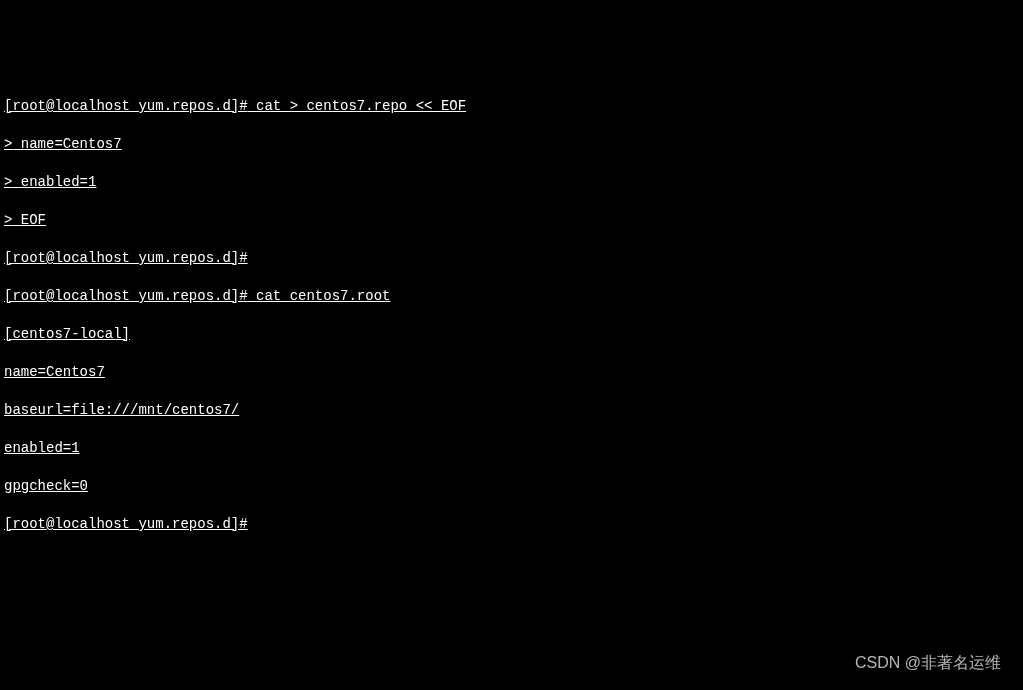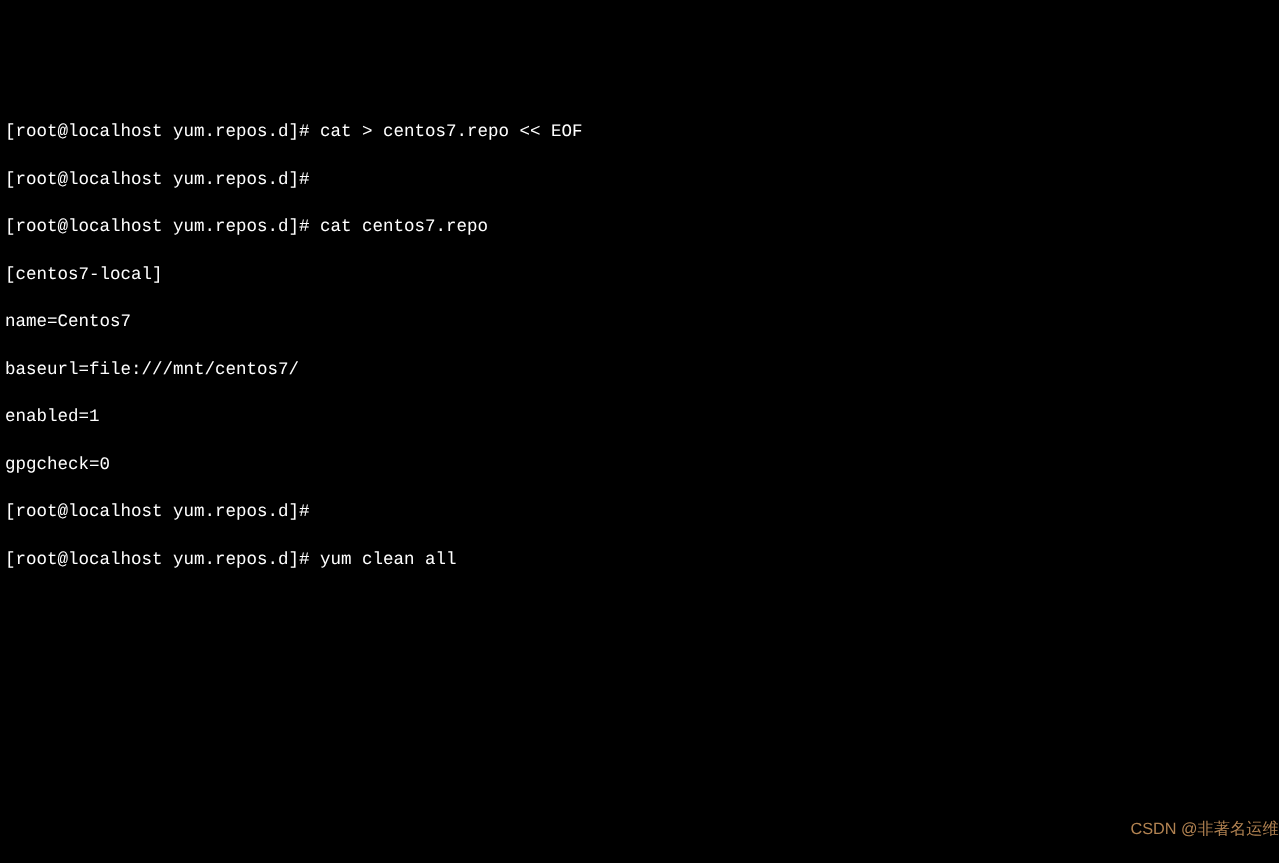--- a/index.html
+++ b/index.html
@@ -15,47 +15,50 @@
       line-height: 19px;
       padding: 2px 4px;
       width: 1023px;
       height: 690px;
       overflow: hidden;
       white-space: pre;
     }
     .line {
       display: block;
       white-space: pre;
+      text-decoration: underline;
     }
     .watermark {
       position: absolute;
-      right: 0;
+      right: 22px;
       bottom: 18px;
-      color: #fdba74;
-      font-size: 13px;
+      color: #ffffff;
+      font-size: 16px;
       font-family: sans-serif;
       opacity: 0.7;
     }
   </style>
 </head>
 <body>
 
 
 
 <div>
 <span class="line"><span>[root@localhost yum.repos.d]#</span> <span>cat &gt; centos7.repo &lt;&lt; EOF</span></span>
+<span class="line"><span>&gt;</span> <span>name=Centos7</span></span>
+<span class="line"><span>&gt;</span> <span>enabled=1</span></span>
+<span class="line"><span>&gt;</span> <span>EOF</span></span>
 <span class="line"><span>[root@localhost yum.repos.d]#</span></span>
-<span class="line"><span>[root@localhost yum.repos.d]#</span> <span>cat centos7.repo</span></span>
+<span class="line"><span>[root@localhost yum.repos.d]#</span> <span>cat centos7.root</span></span>
 <span class="line">[centos7-local]</span>
 <span class="line">name=Centos7</span>
 <span class="line">baseurl=file:///mnt/centos7/</span>
 <span class="line">enabled=1</span>
 <span class="line">gpgcheck=0</span>
 <span class="line"><span>[root@localhost yum.repos.d]#</span></span>
-<span class="line"><span>[root@localhost yum.repos.d]#</span> <span>yum clean all</span></span>
 
 
 
 
 
 
 
 
 
 

